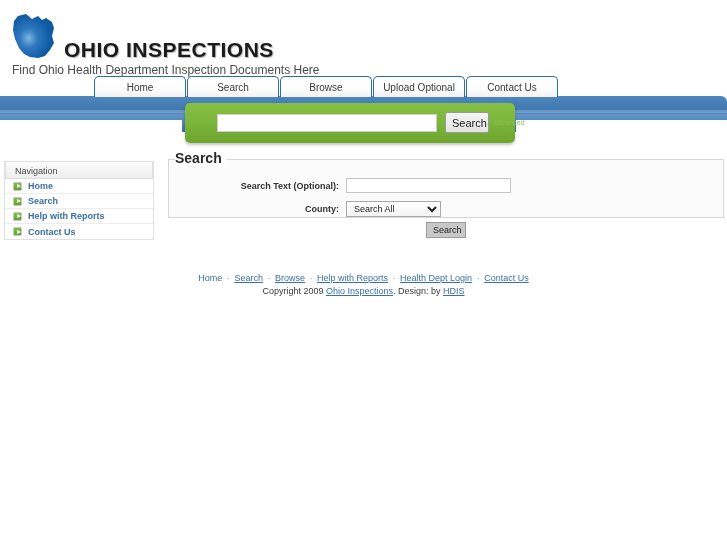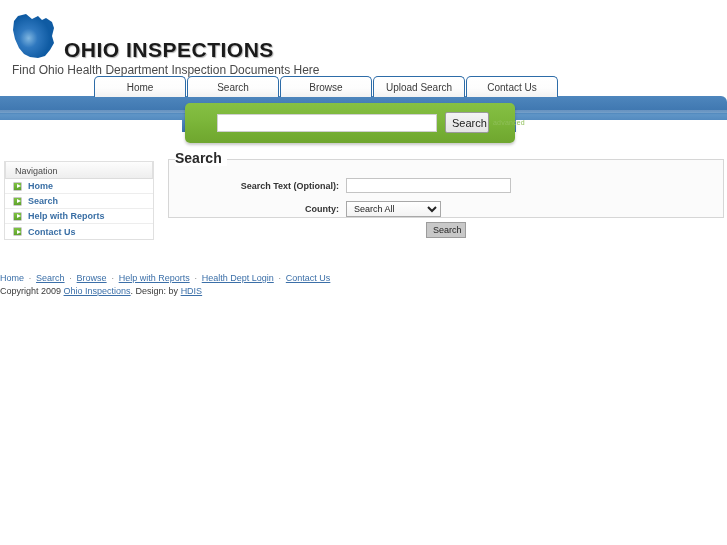--- a/index.html
+++ b/index.html
@@ -313,20 +313,21 @@
     cursor: pointer;
     box-sizing: border-box;
   }
 
   
   #footer {
     position: absolute;
     left: 0;
     top: 272px;
     width: 727px;
+    text-align: center;
     font-size: 9px;
     color: #3a3a3a;
   }
   #footer-links {
     line-height: 13px;
   }
   #footer-links .fl {
     color: #3b6fa8;
     text-decoration: underline;
     cursor: pointer;
@@ -365,21 +366,21 @@
     <div id="brand-title">OHIO INSPECTIONS</div>
   </div>
 
   <div id="tagline">Find Ohio Health Department Inspection Documents Here</div>
 </div>
 
 <div id="topnav">
   <div class="topnav-tab">Home</div>
   <div class="topnav-tab">Search</div>
   <div class="topnav-tab">Browse</div>
-  <div class="topnav-tab">Upload Search</div>
+  <div class="topnav-tab">Upload Optional</div>
   <div class="topnav-tab">Contact Us</div>
 </div>
 
 <div id="banner">
   <div id="banner-sheen"></div>
 </div>
 <div id="banner-notch"></div>
 <div id="banner-notch-right"></div>
 
 <div id="greenbox">

